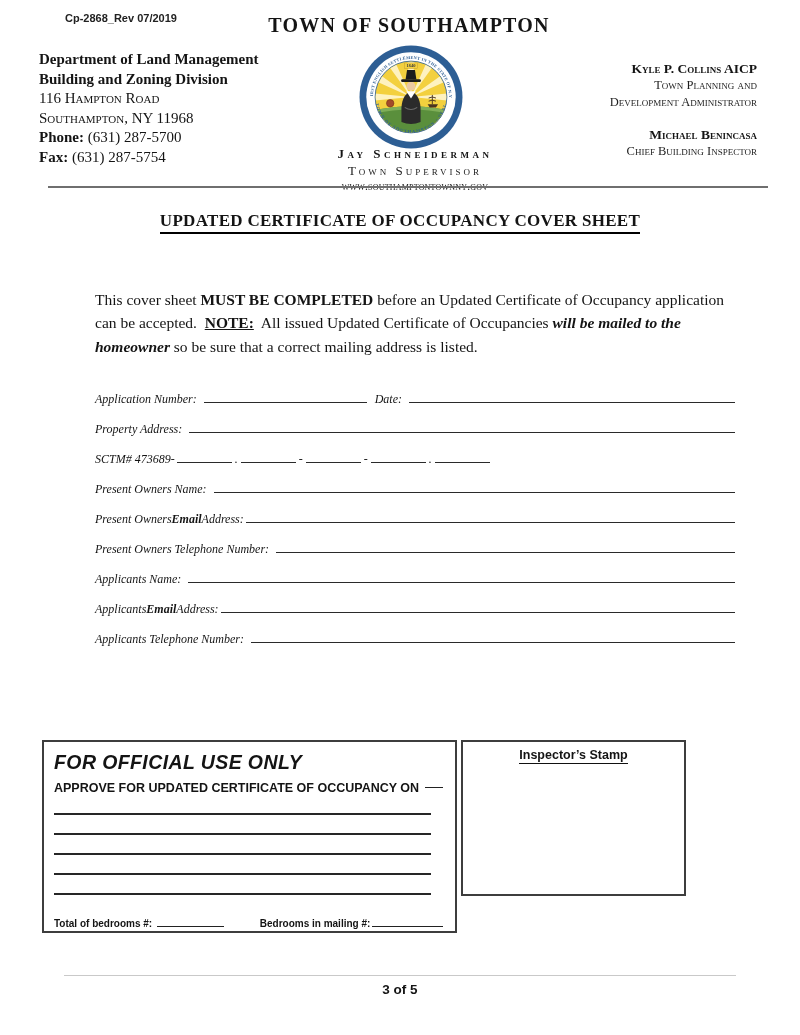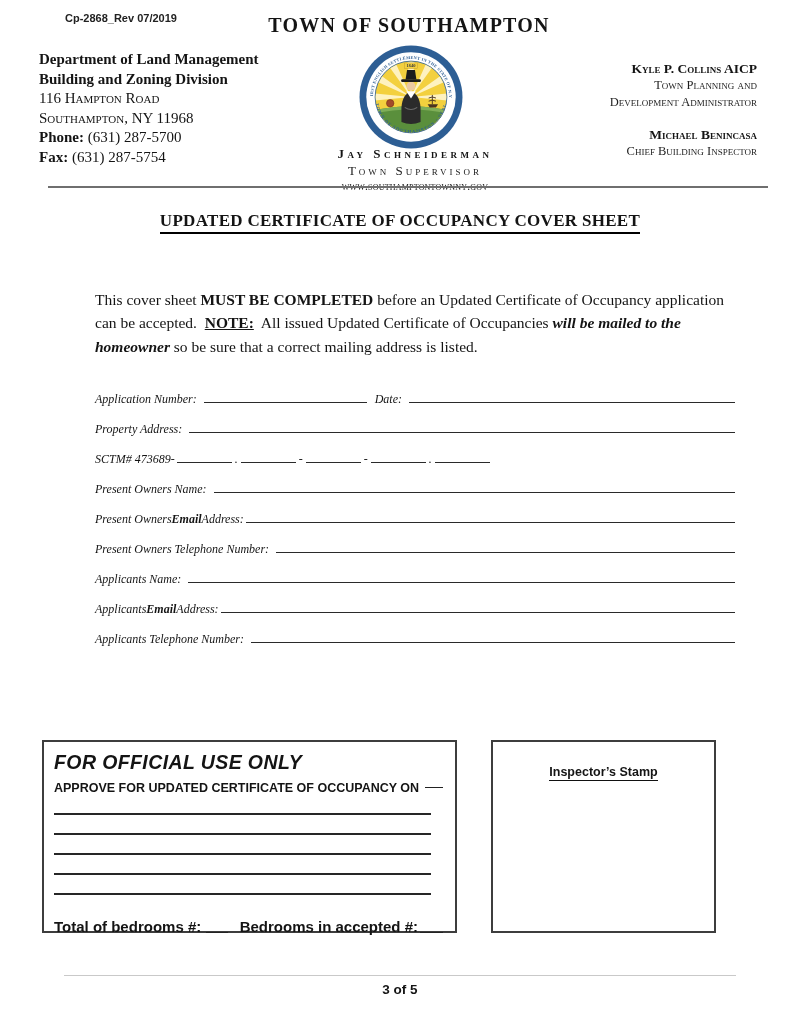--- a/index.html
+++ b/index.html
@@ -48,27 +48,27 @@
   
   .official-row{position:absolute;left:42px;top:740px;display:flex;gap:4px;
     font-family:"Liberation Sans",sans-serif;}
   .official-box{width:415px;height:193px;border:2px solid #3d3d3d;box-sizing:border-box;
     padding:9px 12px 0 10px;}
   .ofu-heading{font-size:19.5px;font-weight:bold;font-style:italic;letter-spacing:.4px;}
   .approve-row{display:flex;align-items:center;margin-top:7px;font-size:12.5px;
     font-weight:bold;white-space:nowrap;}
   .approve-fill{width:118px;border-bottom:1.6px solid #222;margin:0 0 2px 6px;height:1px;}
   .rule-line{border-bottom:2px solid #262626;margin:17px 12px 0 0;height:1px;}
-  .bedrooms-row{display:flex;align-items:flex-end;margin-top:23px;font-size:15px;
+  .bedrooms-row{display:flex;align-items:flex-end;margin-top:23px;font-size:10px;
     font-weight:bold;white-space:nowrap;}
   .bed-fill1{width:80px;border-bottom:1.6px solid #222;margin:0 0 2px 5px;height:1px;}
   .bed-gap{width:42px;}
   .bed-fill2{width:84px;border-bottom:1.6px solid #222;margin:0 0 2px 2px;height:1px;}
-  .stamp-box{width:225px;height:193px;border:2px solid #3d3d3d;box-sizing:border-box;
-    text-align:center;padding-top:20px;margin-left:30px;}
+  .stamp-box{width:225px;height:156px;border:2px solid #3d3d3d;box-sizing:border-box;
+    text-align:center;padding-top:3px;}
   .stamp-label{display:inline-block;font-size:12.5px;font-weight:bold;
     border-bottom:1.6px solid #111;padding-bottom:1px;}
   
   .footer-rule{position:absolute;left:64px;right:64px;top:975px;border-top:1.5px solid #c9c9c9;}
   .page-num{position:absolute;left:0;right:0;top:982px;text-align:center;
     font-family:Liberation Sans, sans-serif;font-size:13.5px;font-weight:bold;}
 </style>
 </head>
 <body>
 
@@ -222,21 +222,21 @@
       </div>
       <div class="rule-line"></div>
       <div class="rule-line"></div>
       <div class="rule-line"></div>
       <div class="rule-line"></div>
       <div class="rule-line"></div>
       <div class="bedrooms-row">
         <span>Total of bedrooms #:</span>
         <span class="bed-fill1"></span>
         <span class="bed-gap"></span>
-        <span>Bedrooms in accepted #:</span>
+        <span>Bedrooms in mailing #:</span>
         <span class="bed-fill2"></span>
       </div>
     </div>
     <div class="stamp-box">
       <span class="stamp-label">Inspector’s Stamp</span>
     </div>
   </div>
 
   <div class="footer-rule"></div>
   <div class="page-num">3 of 5</div>

